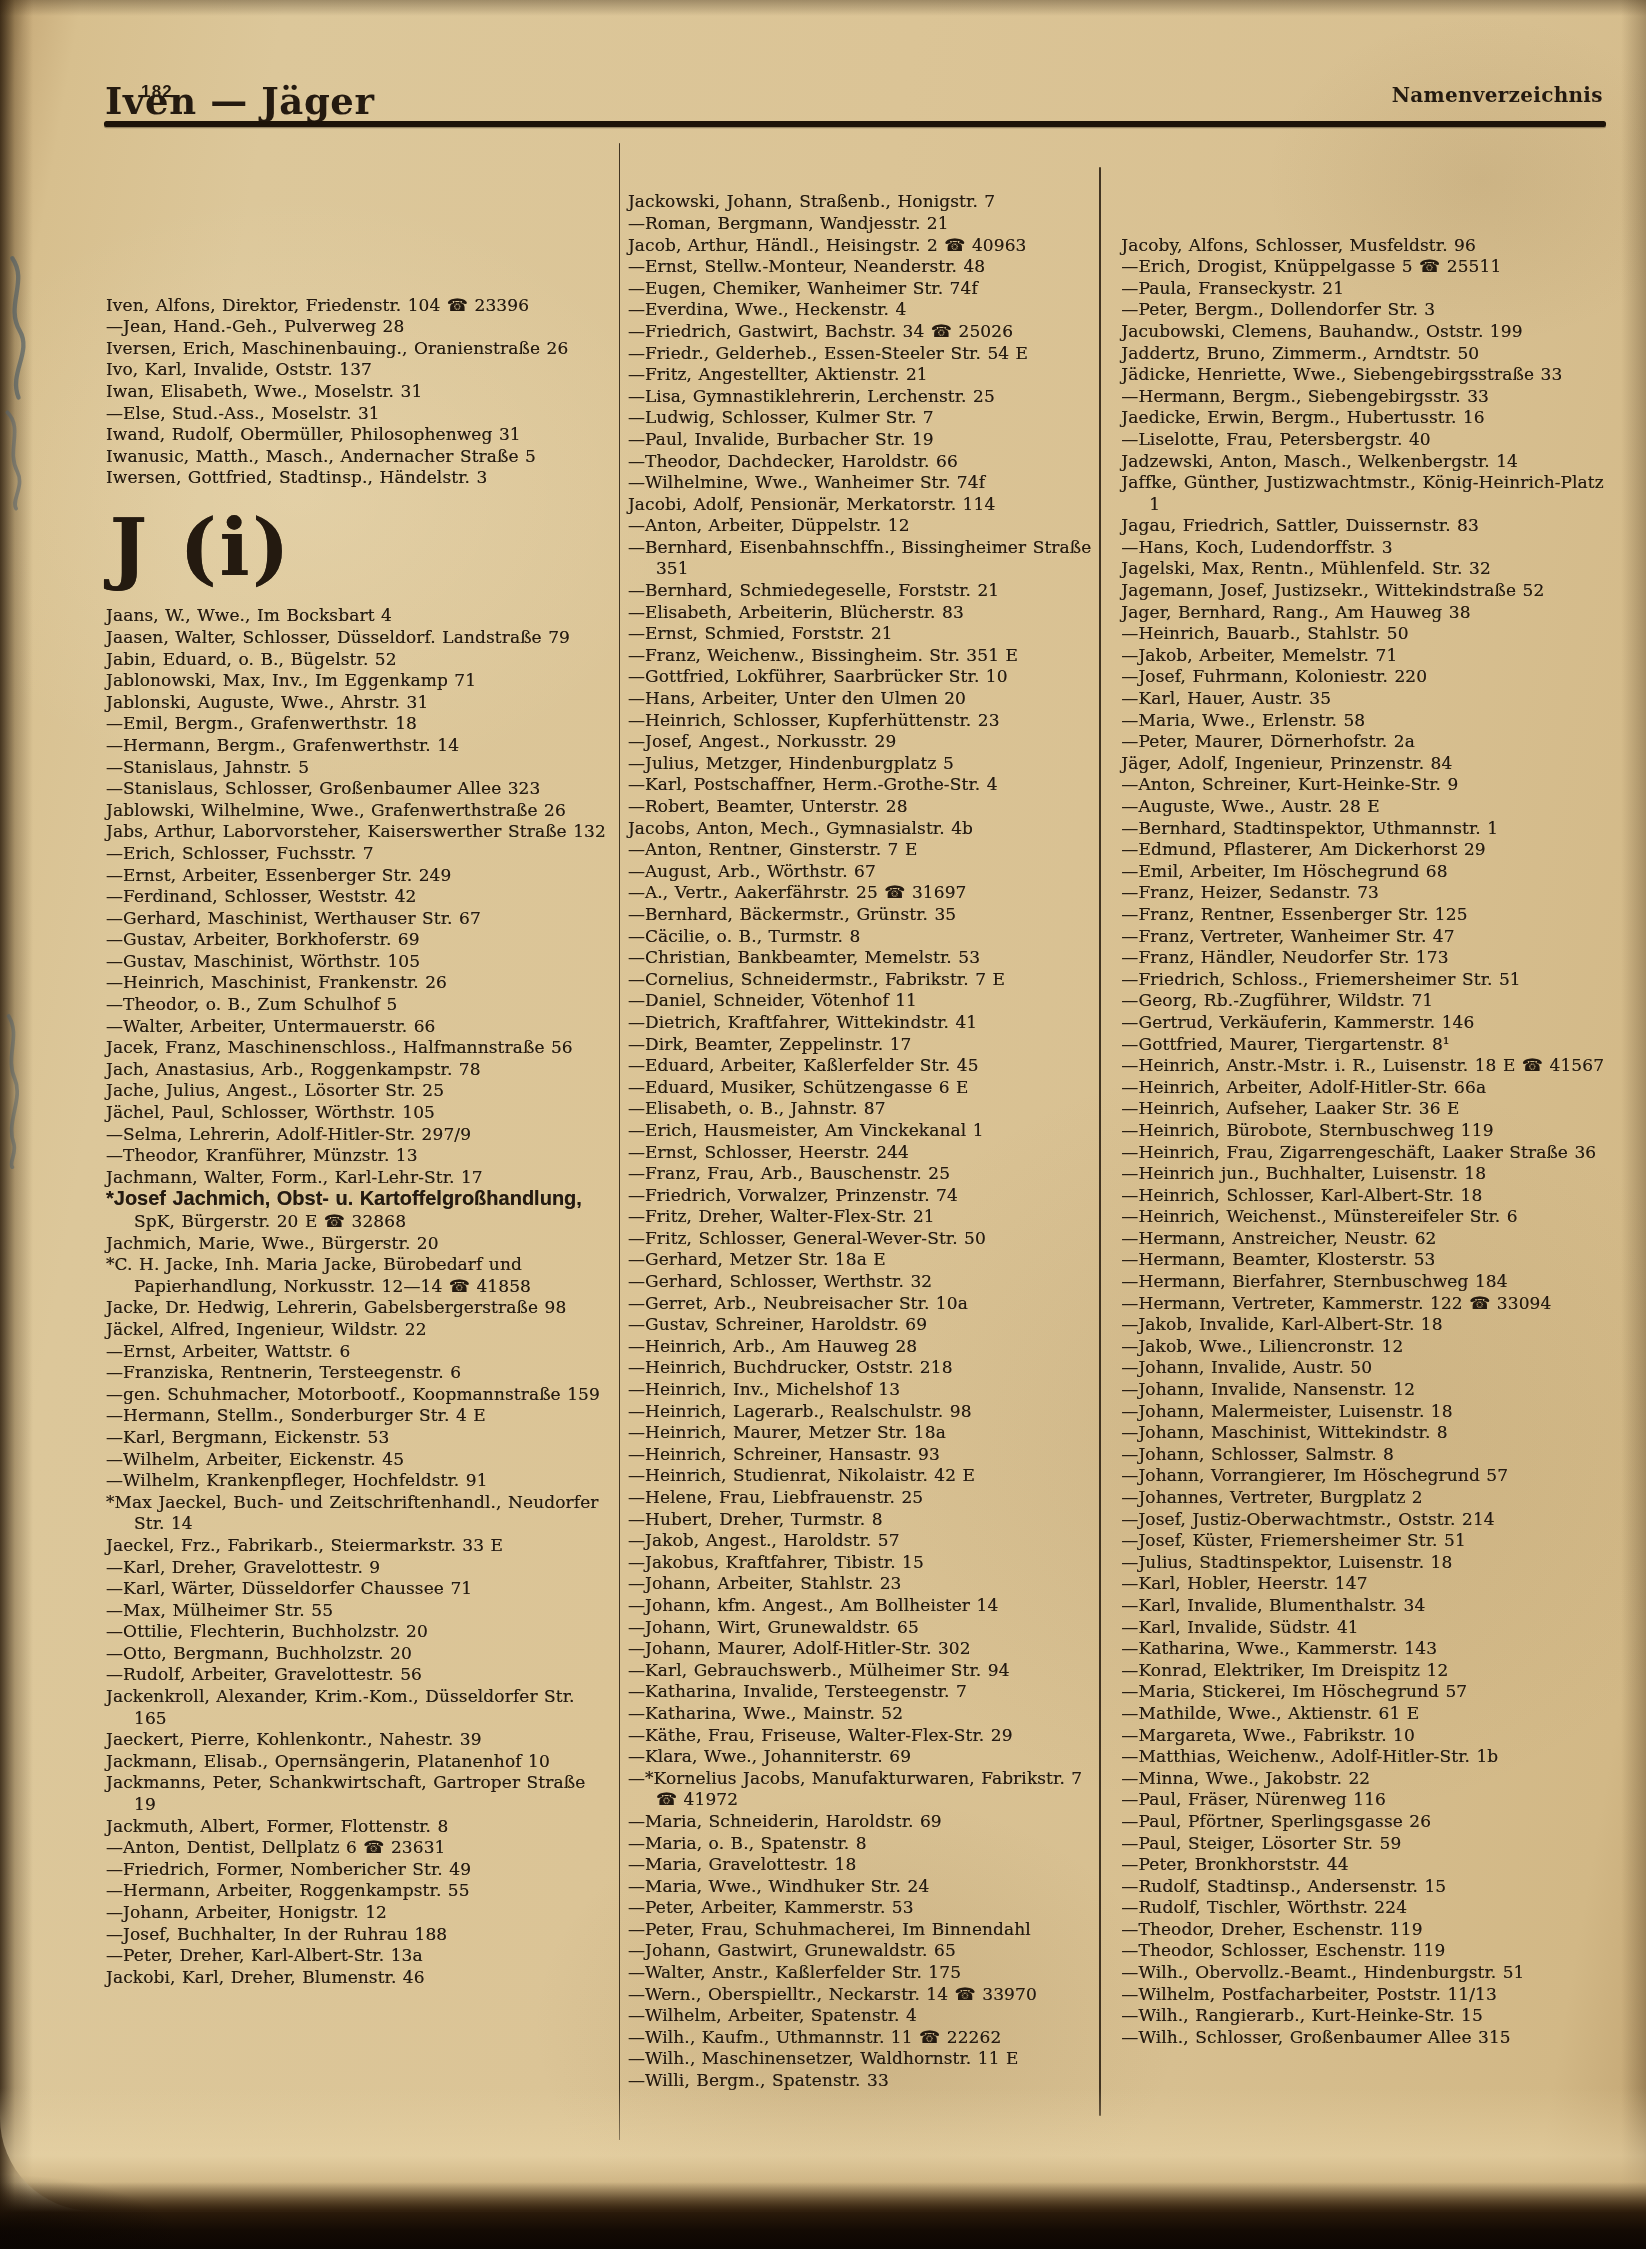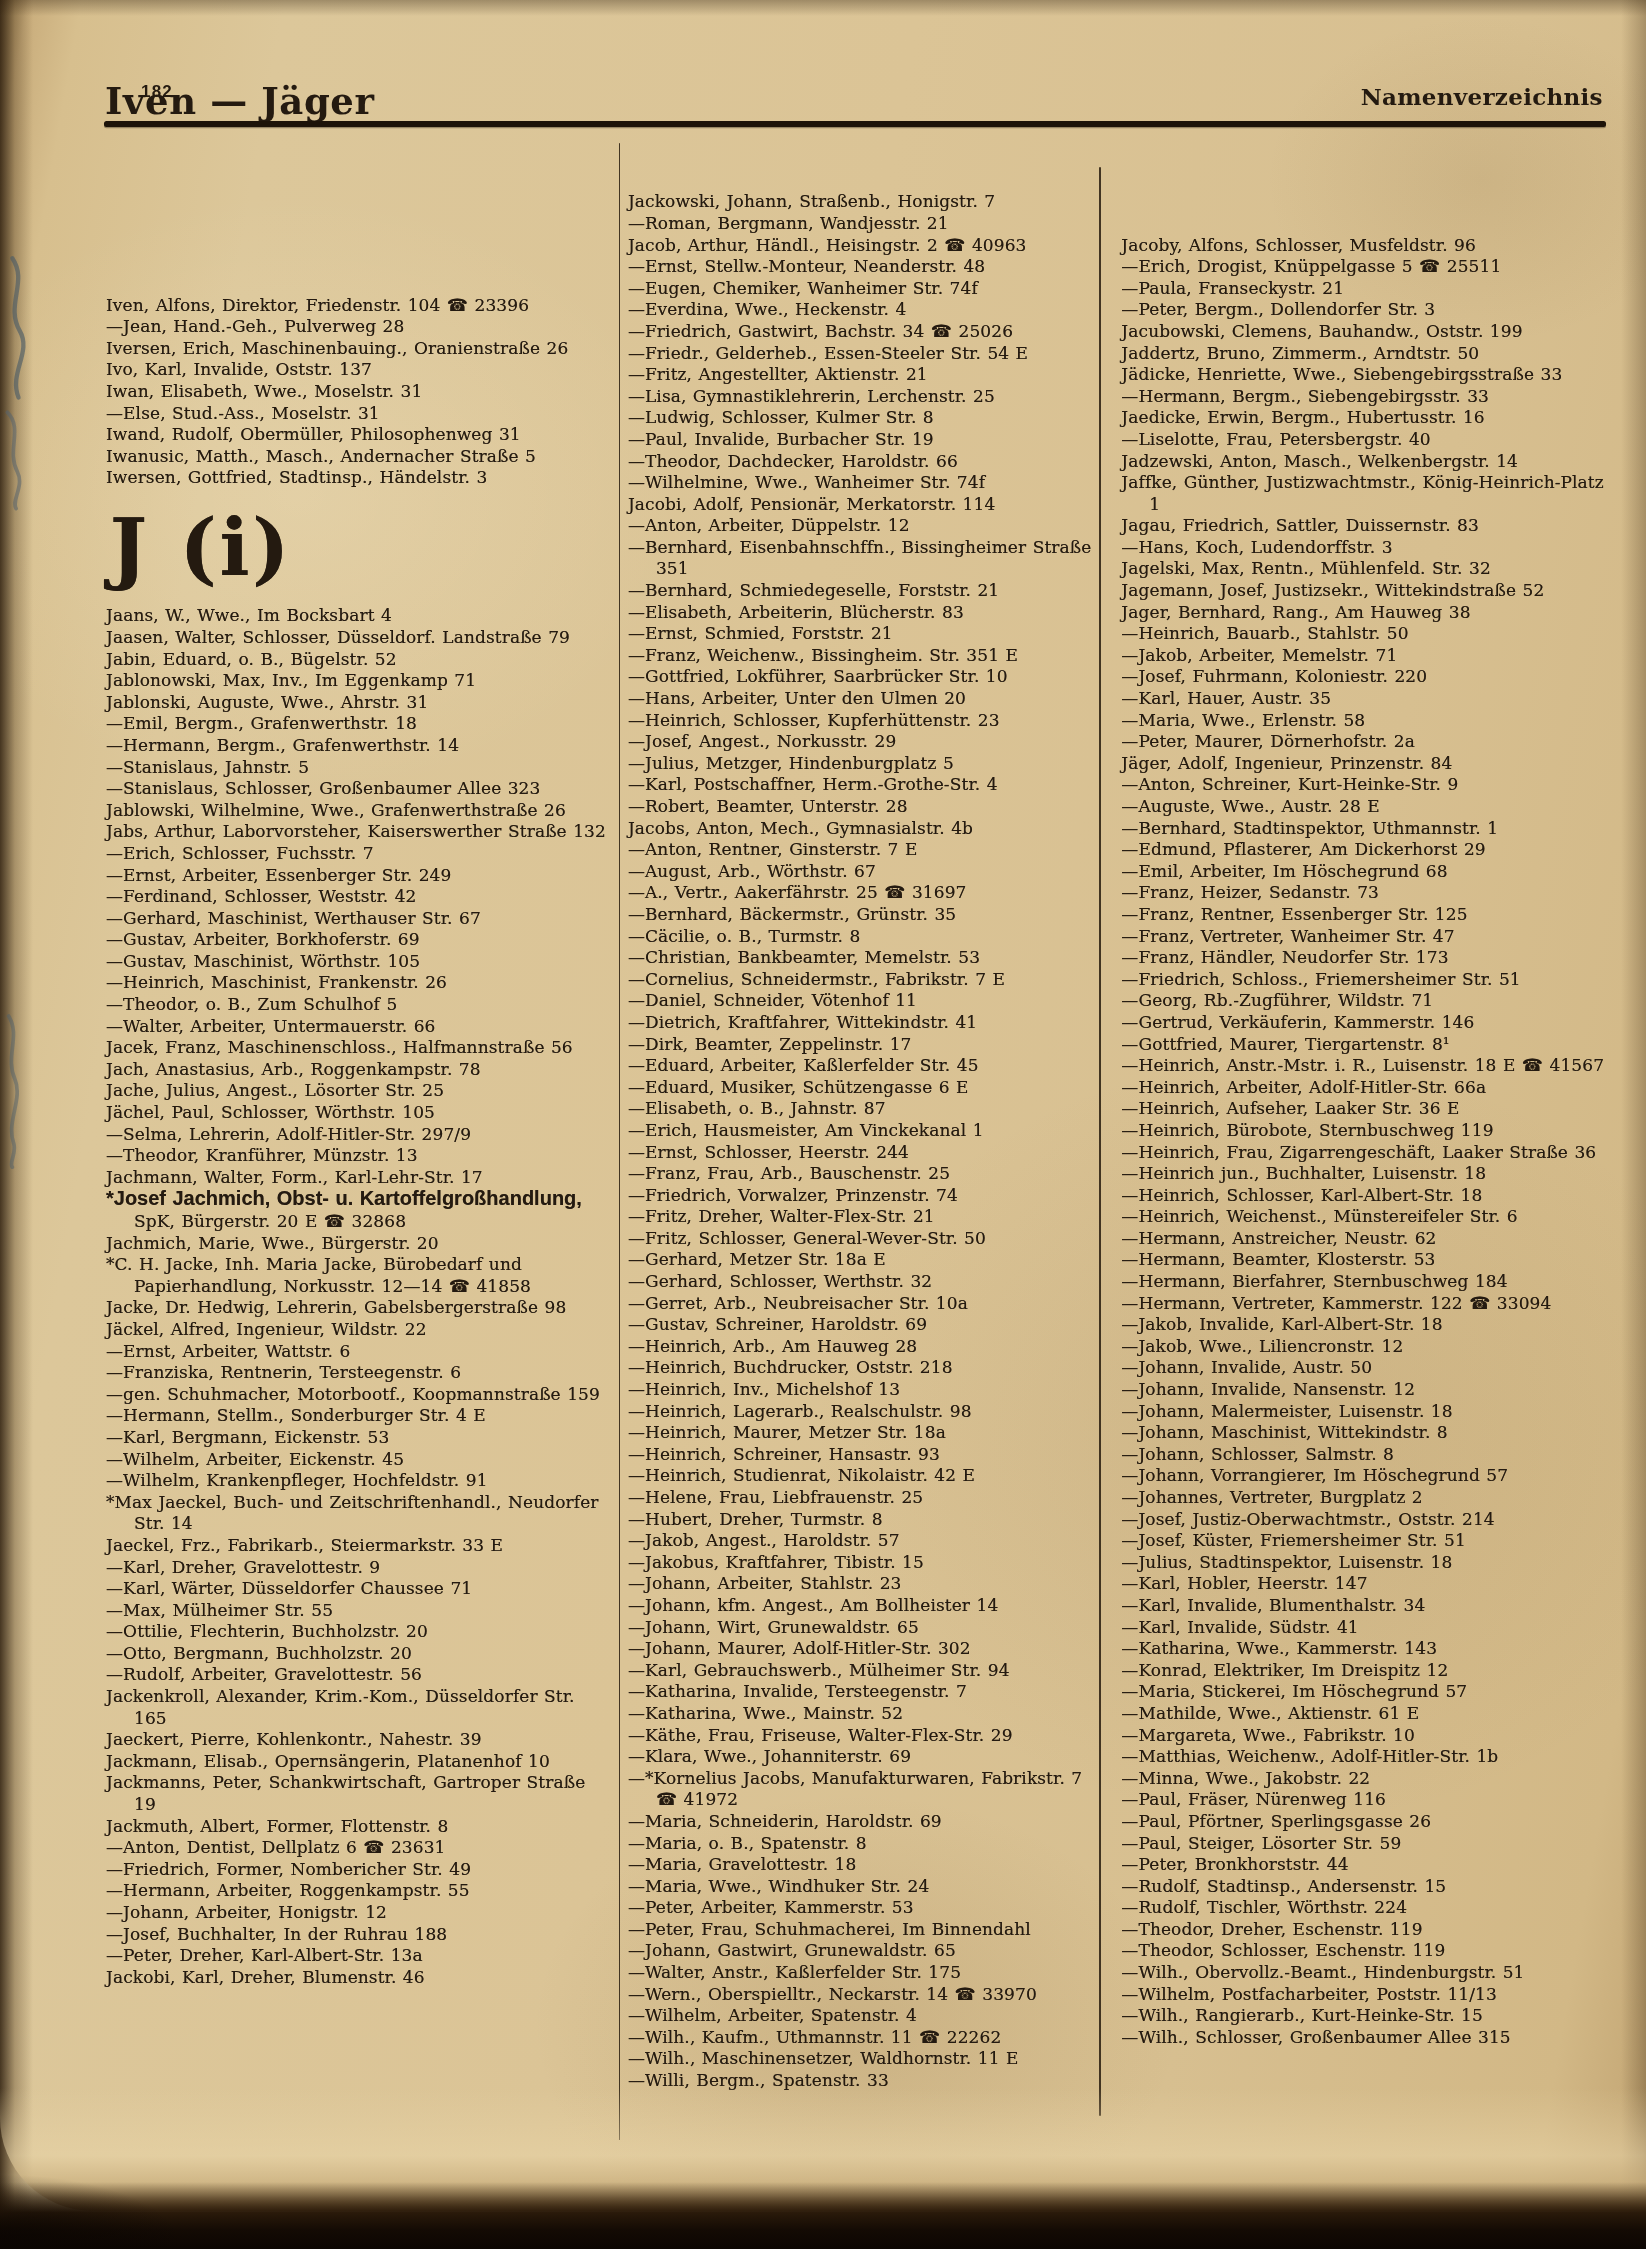--- a/index.html
+++ b/index.html
@@ -27,21 +27,21 @@
   .book-bottom-corner{position:absolute;left:0;bottom:0;width:259px;height:105px;
     background:radial-gradient(ellipse 259px 105px at 0% 100%, rgba(10,5,2,0.85), rgba(10,5,2,0) 72%);}
 
   .margin-scribble{position:absolute;left:1.2px;top:252px;}
   .margin-scribble2{position:absolute;left:0px;top:1011px;}
 
   .header{position:absolute;left:105px;top:79px;width:1499px;height:36px;}
   .page-number{position:absolute;left:36px;top:2.5px;font-size:17px;font-weight:bold;letter-spacing:1.2px;
     font-family:Liberation Sans, sans-serif;}
   .page-title{position:absolute;left:0;right:0;top:0;text-align:left;font-size:37px;font-weight:bold;letter-spacing:0.6px;}
-  .page-corner{position:absolute;right:1.2px;top:3.7px;font-size:23px;font-weight:bold;letter-spacing:0.3px;margin-left:10px;}
+  .page-corner{position:absolute;right:1.2px;top:3.7px;font-size:20px;font-weight:bold;letter-spacing:0.3px;margin-left:10px;}
   .header-rule{position:absolute;left:104px;top:121px;width:1502px;height:5.6px;background:#1d1309;border-radius:2.5px;
     box-shadow:0 1.2px 0.6px rgba(29,19,9,0.35);}
 
   .columns{position:absolute;left:106px;top:143px;width:1505px;display:flex;align-items:center;}
   .col{flex:none;}
   .col-1{width:507px;}
   .col-2{width:466px;margin-left:7.4px;}
   .col-3{width:490px;margin-left:20px;}
   .divider{flex:none;width:1.9px;background:rgba(32,21,9,0.82);border-radius:1.2px;margin-left:5.6px;}
   .divider-1{height:1997px;}
@@ -153,21 +153,21 @@
       <p class="entry">Jackowski, Johann, Straßenb., Honigstr. 7</p>
       <p class="entry">—Roman, Bergmann, Wandjesstr. 21</p>
       <p class="entry">Jacob, Arthur, Händl., Heisingstr. 2 ☎ 40963</p>
       <p class="entry">—Ernst, Stellw.-Monteur, Neanderstr. 48</p>
       <p class="entry">—Eugen, Chemiker, Wanheimer Str. 74f</p>
       <p class="entry">—Everdina, Wwe., Heckenstr. 4</p>
       <p class="entry">—Friedrich, Gastwirt, Bachstr. 34 ☎ 25026</p>
       <p class="entry">—Friedr., Gelderheb., Essen-Steeler Str. 54 E</p>
       <p class="entry">—Fritz, Angestellter, Aktienstr. 21</p>
       <p class="entry">—Lisa, Gymnastiklehrerin, Lerchenstr. 25</p>
-      <p class="entry">—Ludwig, Schlosser, Kulmer Str. 8</p>
+      <p class="entry">—Ludwig, Schlosser, Kulmer Str. 7</p>
       <p class="entry">—Paul, Invalide, Burbacher Str. 19</p>
       <p class="entry">—Theodor, Dachdecker, Haroldstr. 66</p>
       <p class="entry">—Wilhelmine, Wwe., Wanheimer Str. 74f</p>
       <p class="entry">Jacobi, Adolf, Pensionär, Merkatorstr. 114</p>
       <p class="entry">—Anton, Arbeiter, Düppelstr. 12</p>
       <p class="entry">—Bernhard, Eisenbahnschffn., Bissingheimer Straße 351</p>
       <p class="entry">—Bernhard, Schmiedegeselle, Forststr. 21</p>
       <p class="entry">—Elisabeth, Arbeiterin, Blücherstr. 83</p>
       <p class="entry">—Ernst, Schmied, Forststr. 21</p>
       <p class="entry">—Franz, Weichenw., Bissingheim. Str. 351 E</p>

